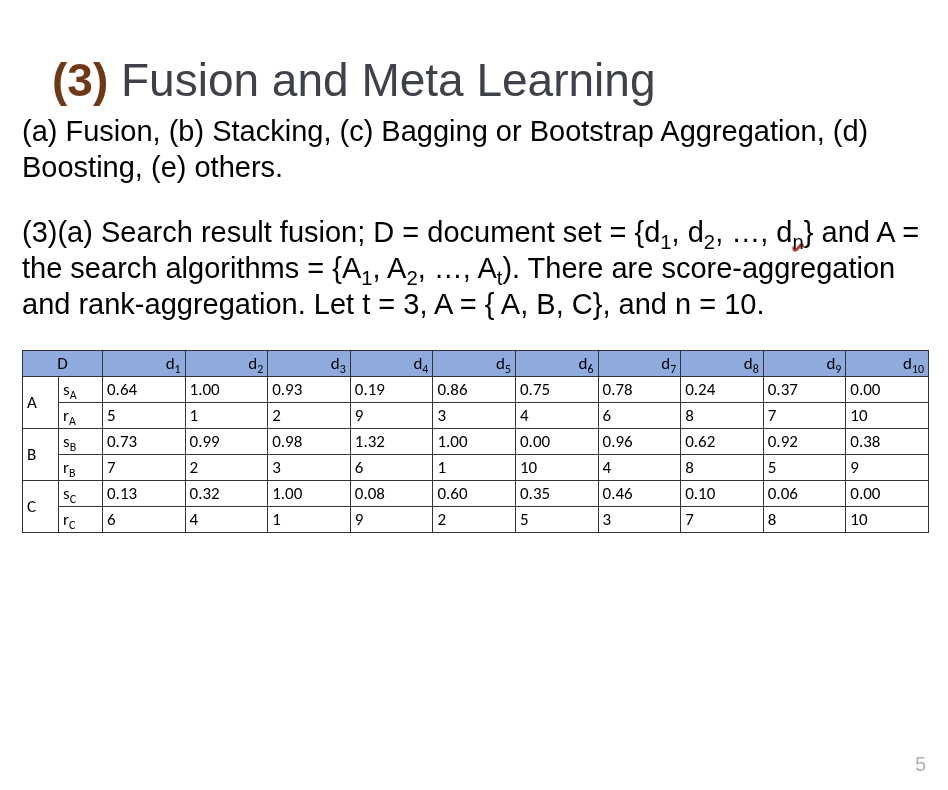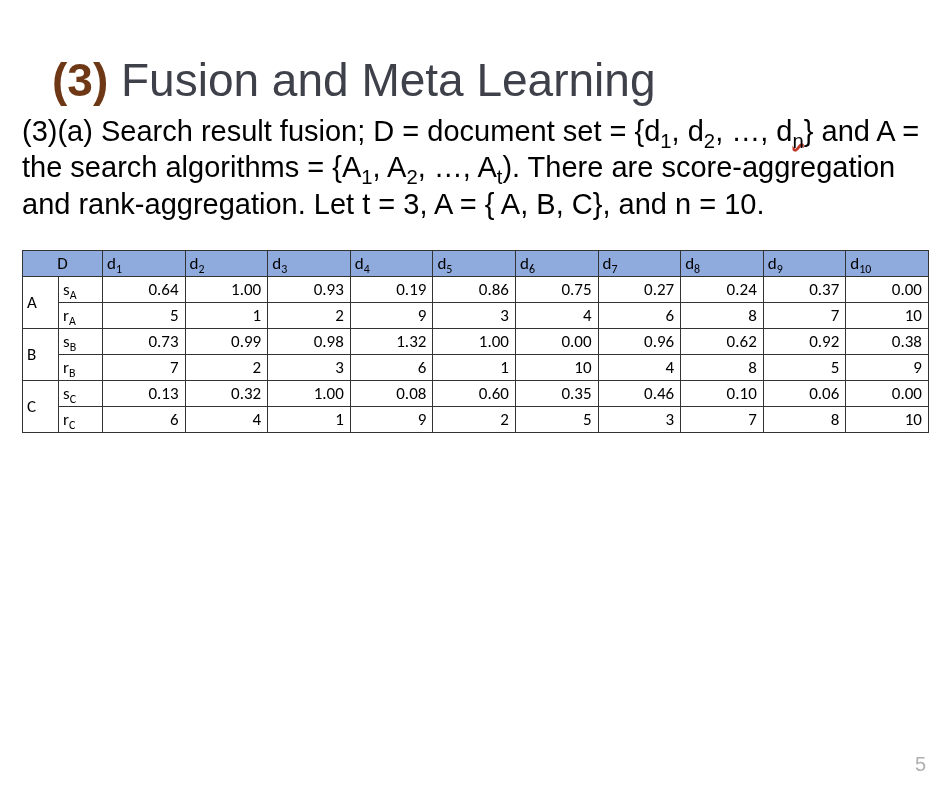--- a/index.html
+++ b/index.html
@@ -52,33 +52,33 @@
   table.data th, table.data td {
     border: 1px solid #333;
     padding: 2px 4px 2px 4px;
     height: 22px;
     box-sizing: border-box;
     white-space: nowrap;
   }
   table.data th {
     background: #8faadc;
     font-weight: 400;
-    text-align: left;
+    text-align: right;
     padding-left: 4px;
     padding-right: 4px;
   }
   table.data th.d-col {
     text-align: center;
     width: 54px;
   }
   table.data td {
     background: #fff;
   }
   table.data td.num {
-    text-align: right;
+    text-align: left;
     padding-right: 6px;
   }
   table.data td.lbl {
     text-align: left;
     padding-left: 4px;
   }
   table.data .col-alg { width: 36px; }
   table.data .col-metric { width: 44px; }
   table.data .col-d { width: 82.6px; }
   .sub { font-size: 0.7em; vertical-align: sub; line-height: 0; }
@@ -93,20 +93,21 @@
 </style>
 </head>
 <body>
 
 <div class="slide">
 
   <h1 class="title">
     <span class="idx">(3)</span><span> Fusion and Meta Learning</span>
   </h1>
 
+  <p class="body-text">(a) Fusion, (b) Stacking, (c) Bagging or Bootstrap Aggregation, (d) Boosting, (e) others.</p>
 
   <p class="body-text">
     <span>(3)(a) Search result fusion; D = document set = {d</span><span class="sub">1</span><span>, d</span><span class="sub">2</span><span>, …, d</span><span class="squiggle"><span class="sub">n</span></span><span>} and A = the search algorithms = {A</span><span class="sub">1</span><span>, A</span><span class="sub">2</span><span>, …, A</span><span class="sub">t</span><span>). There are score-aggregation and rank-aggregation. Let t = 3, A = { A, B, C}, and n = 10.</span>
   </p>
 
   <table class="data">
     <colgroup>
       <col class="col-alg">
         <col class="col-metric">
       <col class="col-d">
@@ -139,21 +140,21 @@
 
       <tr>
         <td class="lbl" rowspan="2">A</td>
         <td class="lbl"><span>s</span><span class="sub">A</span></td>
         <td class="num">0.64</td>
         <td class="num">1.00</td>
         <td class="num">0.93</td>
         <td class="num">0.19</td>
         <td class="num">0.86</td>
         <td class="num">0.75</td>
-        <td class="num">0.27</td>
+        <td class="num">0.78</td>
         <td class="num">0.24</td>
         <td class="num">0.37</td>
         <td class="num">0.00</td>
       </tr>
 
       <tr>
         <td class="lbl"><span>r</span><span class="sub">A</span></td>
         <td class="num">5</td>
         <td class="num">1</td>
         <td class="num">2</td>

